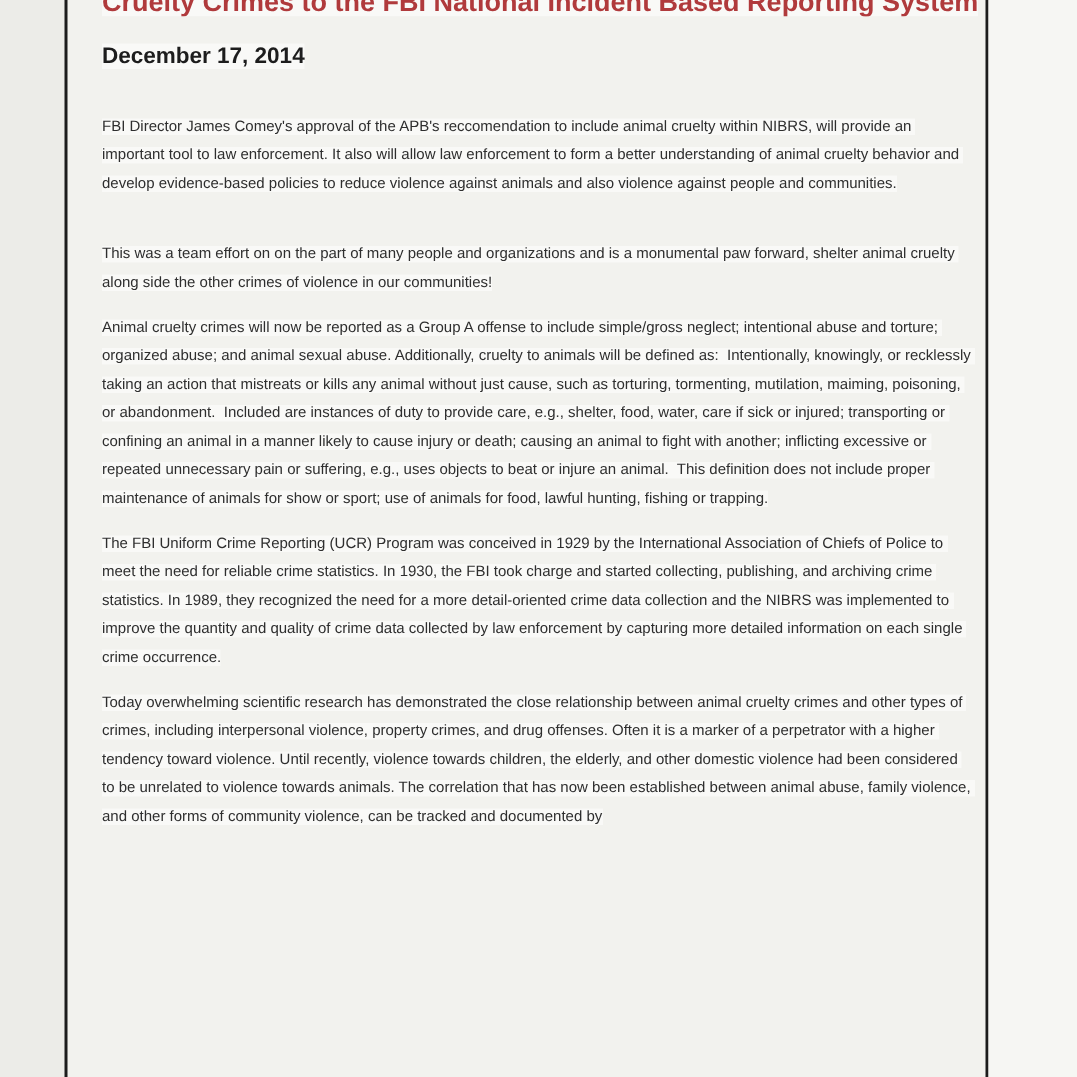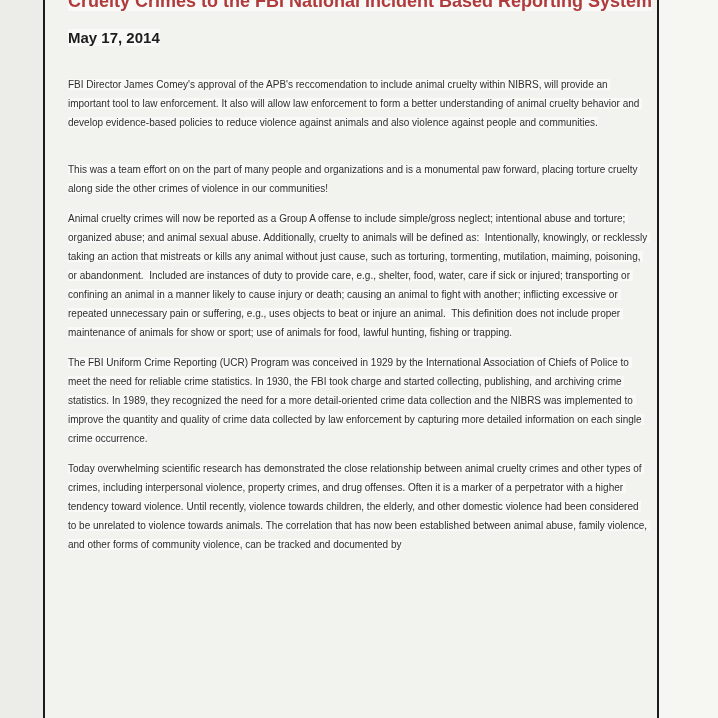--- a/index.html
+++ b/index.html
@@ -76,23 +76,23 @@
     background: rgba(255, 255, 255, 0.55);
   }
 </style>
 </head>
 <body>
 
 <div class="page">
   <div class="gutter-left"></div>
   <div class="content">
     <h1 class="title"><span class="hl">Cruelty Crimes to the FBI National Incident Based Reporting System</span></h1>
-    <div class="date"><span class="hl">May 17, 2014</span></div>
+    <div class="date"><span class="hl">December 17, 2014</span></div>
     <div class="paragraphs">
         <p><span class="hl">FBI Director James Comey's approval of the APB's reccomendation to include animal cruelty within NIBRS, will provide an important tool to law enforcement. It also will allow law enforcement to form a better understanding of animal cruelty behavior and develop evidence-based policies to reduce violence against animals and also violence against people and communities.</span></p>
-        <p><span class="hl">This was a team effort on on the part of many people and organizations and is a monumental paw forward, placing torture cruelty along side the other crimes of violence in our communities!</span></p>
+        <p><span class="hl">This was a team effort on on the part of many people and organizations and is a monumental paw forward, shelter animal cruelty along side the other crimes of violence in our communities!</span></p>
         <p><span class="hl">Animal cruelty crimes will now be reported as a Group A offense to include simple/gross neglect; intentional abuse and torture; organized abuse; and animal sexual abuse. Additionally, cruelty to animals will be defined as:  Intentionally, knowingly, or recklessly taking an action that mistreats or kills any animal without just cause, such as torturing, tormenting, mutilation, maiming, poisoning, or abandonment.  Included are instances of duty to provide care, e.g., shelter, food, water, care if sick or injured; transporting or confining an animal in a manner likely to cause injury or death; causing an animal to fight with another; inflicting excessive or repeated unnecessary pain or suffering, e.g., uses objects to beat or injure an animal.  This definition does not include proper maintenance of animals for show or sport; use of animals for food, lawful hunting, fishing or trapping.</span></p>
         <p><span class="hl">The FBI Uniform Crime Reporting (UCR) Program was conceived in 1929 by the International Association of Chiefs of Police to meet the need for reliable crime statistics. In 1930, the FBI took charge and started collecting, publishing, and archiving crime statistics. In 1989, they recognized the need for a more detail-oriented crime data collection and the NIBRS was implemented to improve the quantity and quality of crime data collected by law enforcement by capturing more detailed information on each single crime occurrence.</span></p>
         <p><span class="hl">Today overwhelming scientific research has demonstrated the close relationship between animal cruelty crimes and other types of crimes, including interpersonal violence, property crimes, and drug offenses. Often it is a marker of a perpetrator with a higher tendency toward violence. Until recently, violence towards children, the elderly, and other domestic violence had been considered to be unrelated to violence towards animals. The correlation that has now been established between animal abuse, family violence, and other forms of community violence, can be tracked and documented by</span></p>
       </div>
   </div>
   <div class="gutter-right"></div>
 </div>
 
 </body></html>

